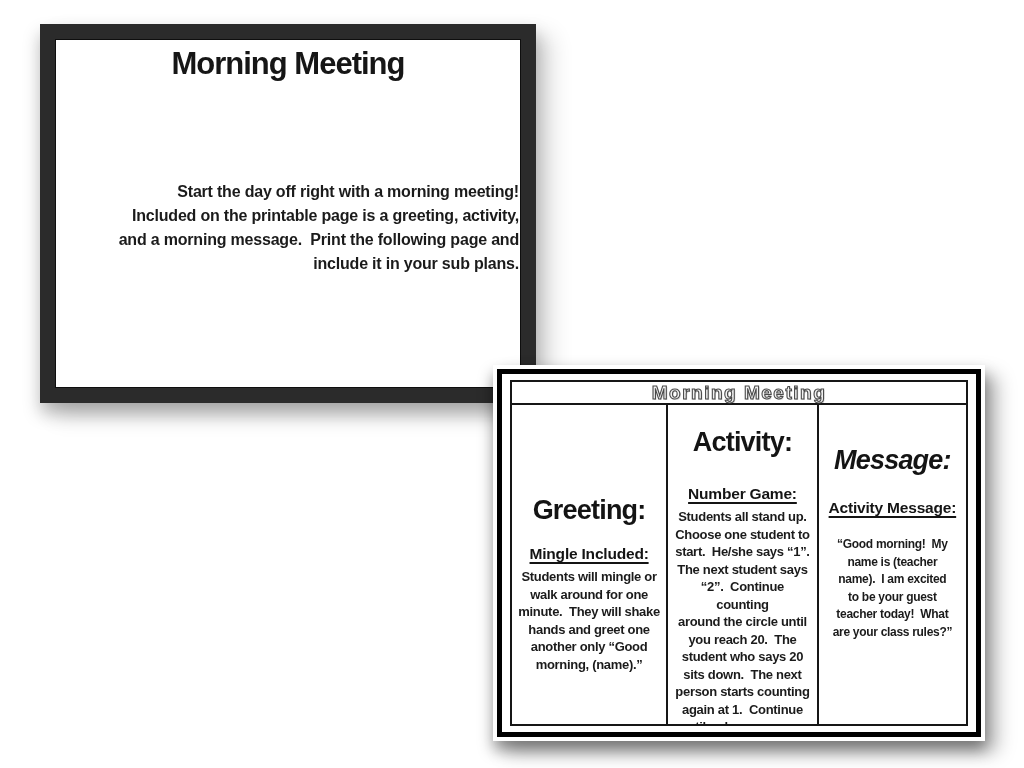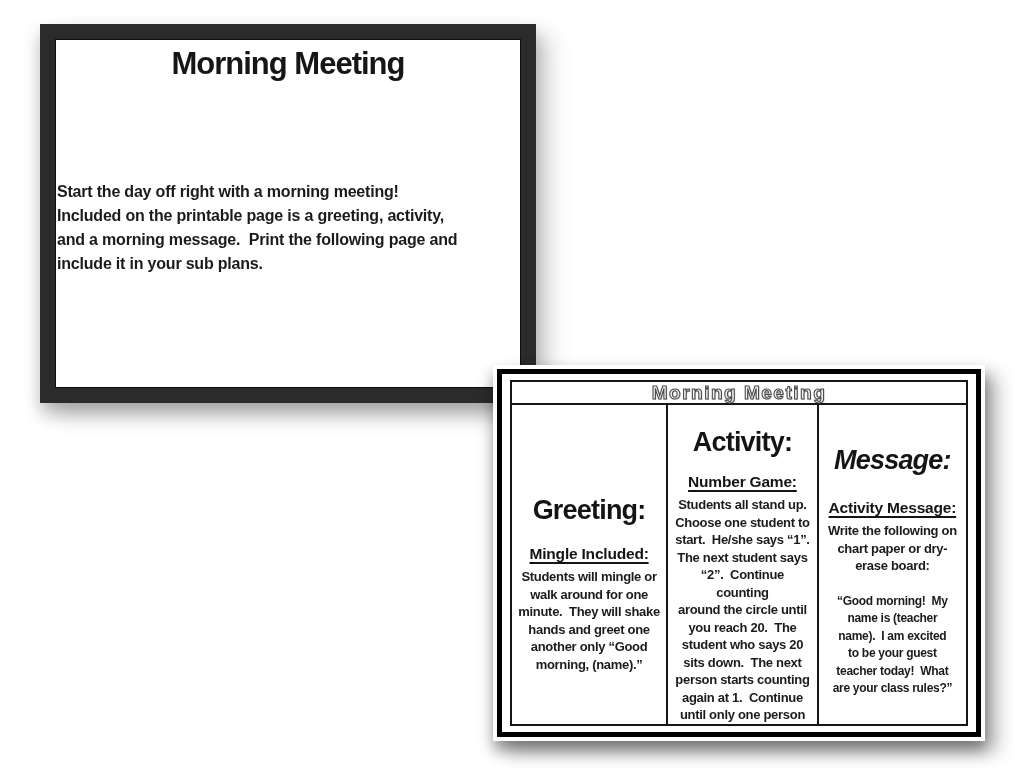--- a/index.html
+++ b/index.html
@@ -31,21 +31,21 @@
     line-height: 38px;
     font-weight: 700;
     letter-spacing: -1px;
     color: #161616;
   }
   .intro-body {
     position: absolute;
     top: 141px; left: 50%;
     transform: translateX(-50%);
     width: 462px;
-    text-align: left;
+    text-align: right;
     font-size: 16px;
     line-height: 24px;
     font-weight: 700;
     letter-spacing: -0.2px;
     white-space: pre-wrap;
     color: #1b1b1b;
   }
 
   
   .plan-card {
@@ -118,21 +118,21 @@
     font-size: 15.5px;
     line-height: 20px;
     font-weight: 700;
     letter-spacing: -0.2px;
     text-decoration: underline;
     text-decoration-thickness: 2px;
     text-underline-offset: 3px;
     color: #141414;
   }
   .col-greeting .col-subheading { margin-top: 18px; }
-  .col-activity .col-subheading { margin-top: 14px; }
+  .col-activity .col-subheading { margin-top: 26px; }
   .col-message  .col-subheading { margin-top: 22px; }
 
   .col-body {
     margin-top: 4px;
     font-size: 13px;
     line-height: 17.5px;
     font-weight: 700;
     letter-spacing: -0.3px;
     white-space: pre-wrap;
     color: #1b1b1b;
@@ -195,23 +195,20 @@
 sits down.  The next
 person starts counting
 again at 1.  Continue
 until only one person is
 left standing.</div>
           </div>
 
           <div class="plan-col col-message">
             <div class="col-heading">Message:</div>
             <div class="col-subheading">Activity Message:</div>
-            <div class="col-body">Write the following on
-chart paper or dry-
-erase board:</div>
             <div class="col-quote">“Good morning!  My
 name is (teacher
 name).  I am excited
 to be your guest
 teacher today!  What
 are your class rules?”</div>
           </div>
 
         </div>
       </div>

